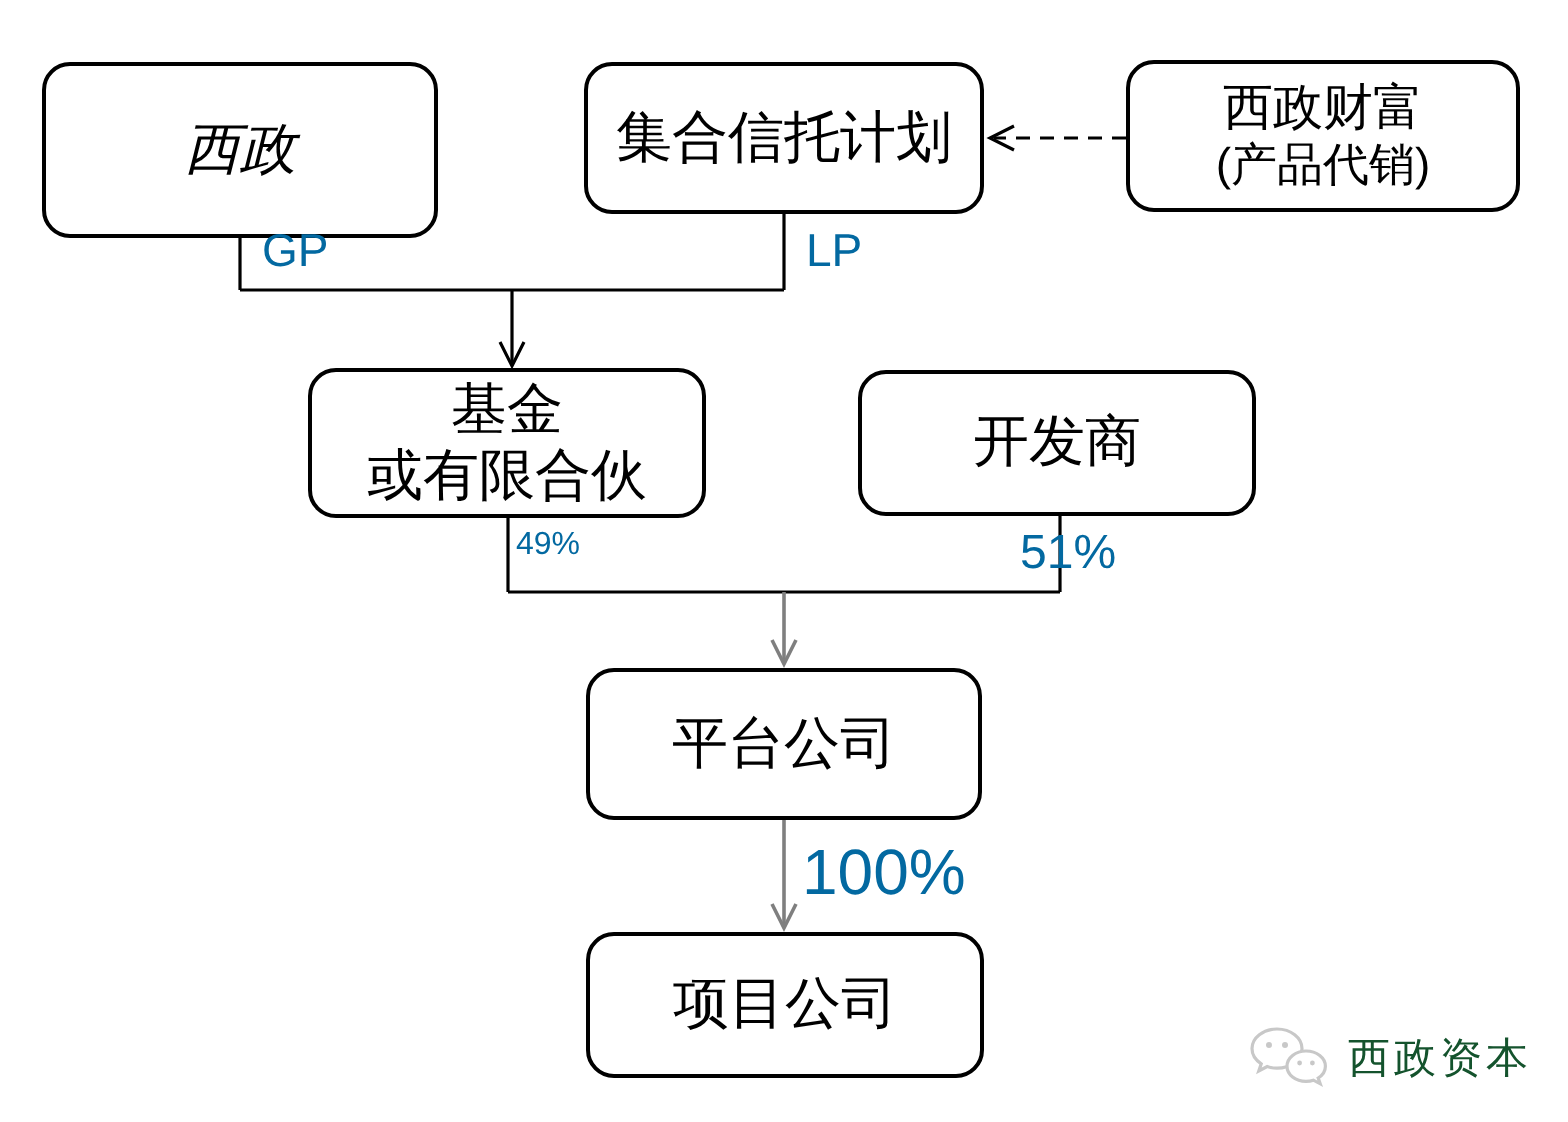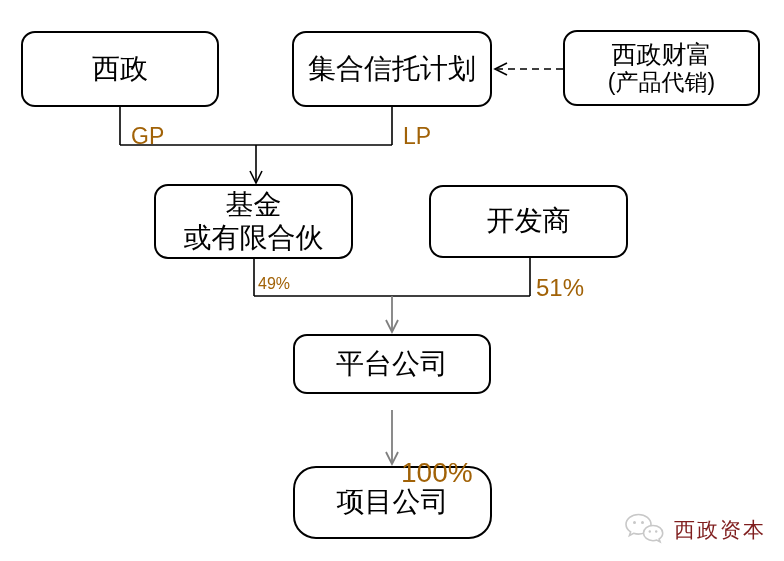--- a/index.html
+++ b/index.html
@@ -29,55 +29,54 @@
     justify-content: center;
     text-align: center;
     box-sizing: border-box;
     line-height: 1.16;
   }
   .node .t1 { font-size: 28px; }
   .node .t2 { font-size: 28px; }
   .node.small .t1 { font-size: 25px; }
   .node.small .t2 { font-size: 23px; }
 
-  #node-xizheng   { left: 21px;  top: 31px;  width: 198px; height: 76px; }
+  #node-xizheng   { left: 21px;  top: 31px;  width: 198px; height: 88px; font-style: italic; }
   #node-trust     { left: 292px; top: 31px;  width: 200px; height: 76px; justify-content: center; }
   #node-wealth    { left: 563px; top: 30px;  width: 197px; height: 76px; }
   #node-fund      { left: 154px; top: 184px; width: 199px; height: 75px; }
   #node-developer { left: 429px; top: 185px; width: 199px; height: 73px; text-align: center; }
-  #node-spv       { left: 293px; top: 334px; width: 198px; height: 60px; }
-  #node-project   { left: 293px; top: 466px; width: 199px; height: 73px; border-radius: 23px; }
+  #node-spv       { left: 293px; top: 334px; width: 198px; height: 76px; }
+  #node-project   { left: 293px; top: 466px; width: 199px; height: 73px; }
 
   .edge-label {
     position: absolute;
     font-size: 23px;
     line-height: 1;
     white-space: nowrap;
-    color: #a16207;
-    margin-top: 11px;
+    color: #0369a1;
   }
   #label-gp  { left: 131px; top: 114px; }
   #label-lp  { left: 403px; top: 114px; text-align: right; }
   #label-49  { left: 258px; top: 265px; font-size: 16px; }
-  #label-51  { left: 536px; top: 265px; font-size: 24px; }
-  #label-100 { left: 401px; top: 448px; font-size: 28px; }
+  #label-51  { left: 510px; top: 265px; font-size: 24px; }
+  #label-100 { left: 401px; top: 420px; font-size: 32px; }
 
   #watermark {
     position: absolute;
     right: 18px;
     bottom: 15px;
     display: flex;
     align-items: center;
     gap: 9px;
     user-select: none;
   }
   #watermark .brand-text {
     font-size: 21px;
     letter-spacing: 2px;
-    color: #7f1d1d;
+    color: #14532d;
     text-shadow: 1px 1px 0 #ffffff;
     line-height: 1;
   }
 </style>
 </head>
 <body>
 
 <div id="canvas">
 
   <svg id="connector-layer" viewBox="0 0 784 561" xmlns="http://www.w3.org/2000/svg">

